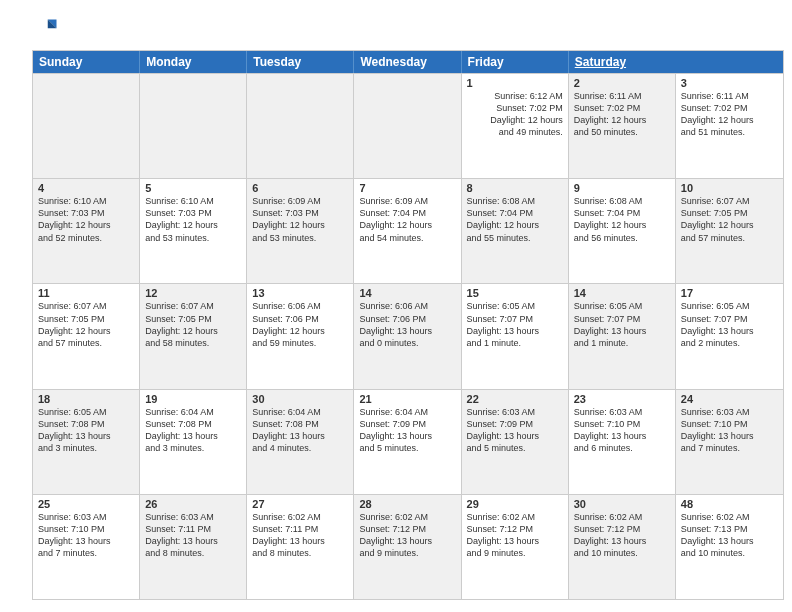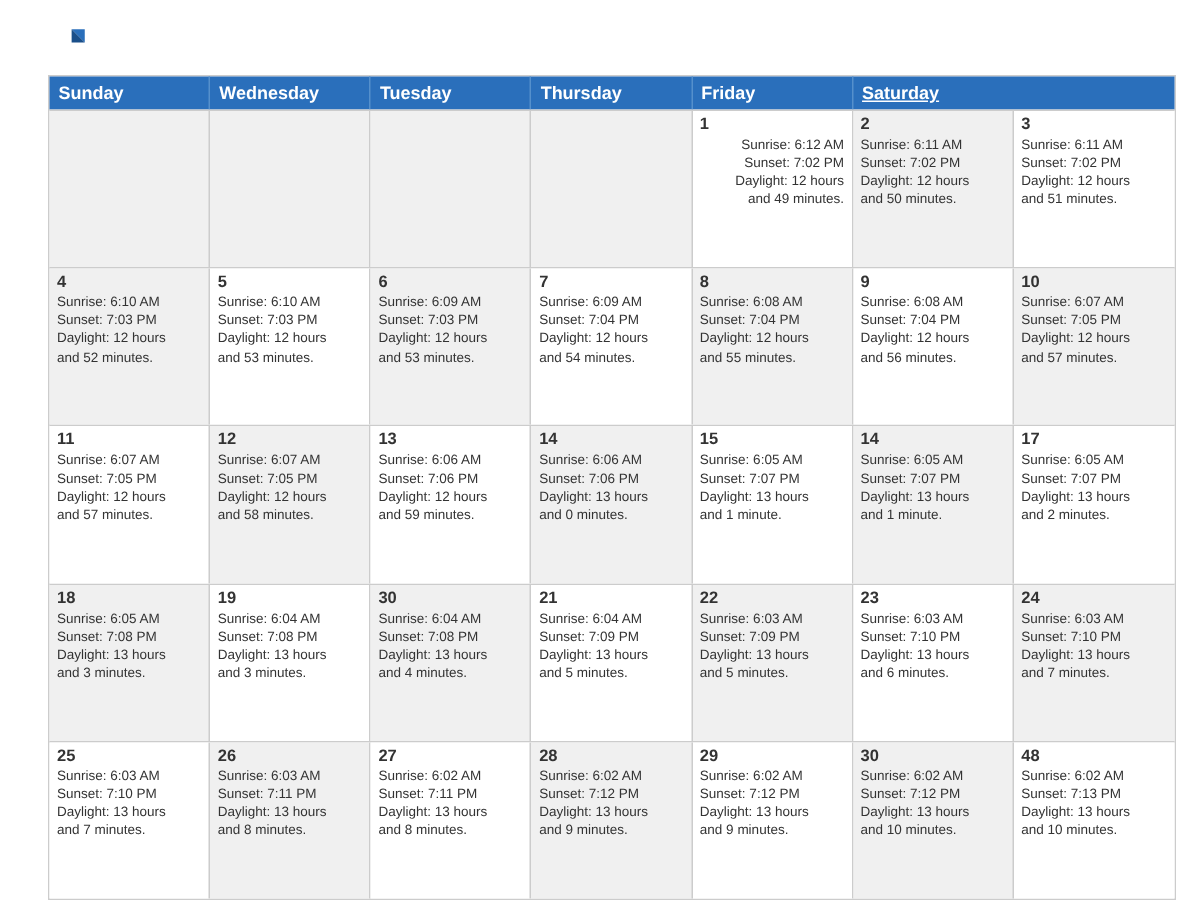--- a/index.html
+++ b/index.html
@@ -134,23 +134,23 @@
     </div>
     <div class="title-block">
       <div class="month-title"></div>
       <div class="location"></div>
     </div>
   </div>
 
   <div class="calendar">
     <div class="cal-header" id="cal-header">
         <div class="cal-header-cell">Sunday</div>
+        <div class="cal-header-cell">Monday</div>
+        <div class="cal-header-cell">Tuesday</div>
         <div class="cal-header-cell">Wednesday</div>
-        <div class="cal-header-cell">Tuesday</div>
-        <div class="cal-header-cell">Thursday</div>
         <div class="cal-header-cell">Friday</div>
         <div class="cal-header-cell">Saturday</div>
       </div>
     <div class="cal-body" id="cal-body">
         <div class="cal-row">
           <div class="cal-cell empty shaded"></div>
           <div class="cal-cell empty shaded"></div>
           <div class="cal-cell empty shaded"></div>
           <div class="cal-cell empty shaded"></div>
           <div class="cal-cell">

